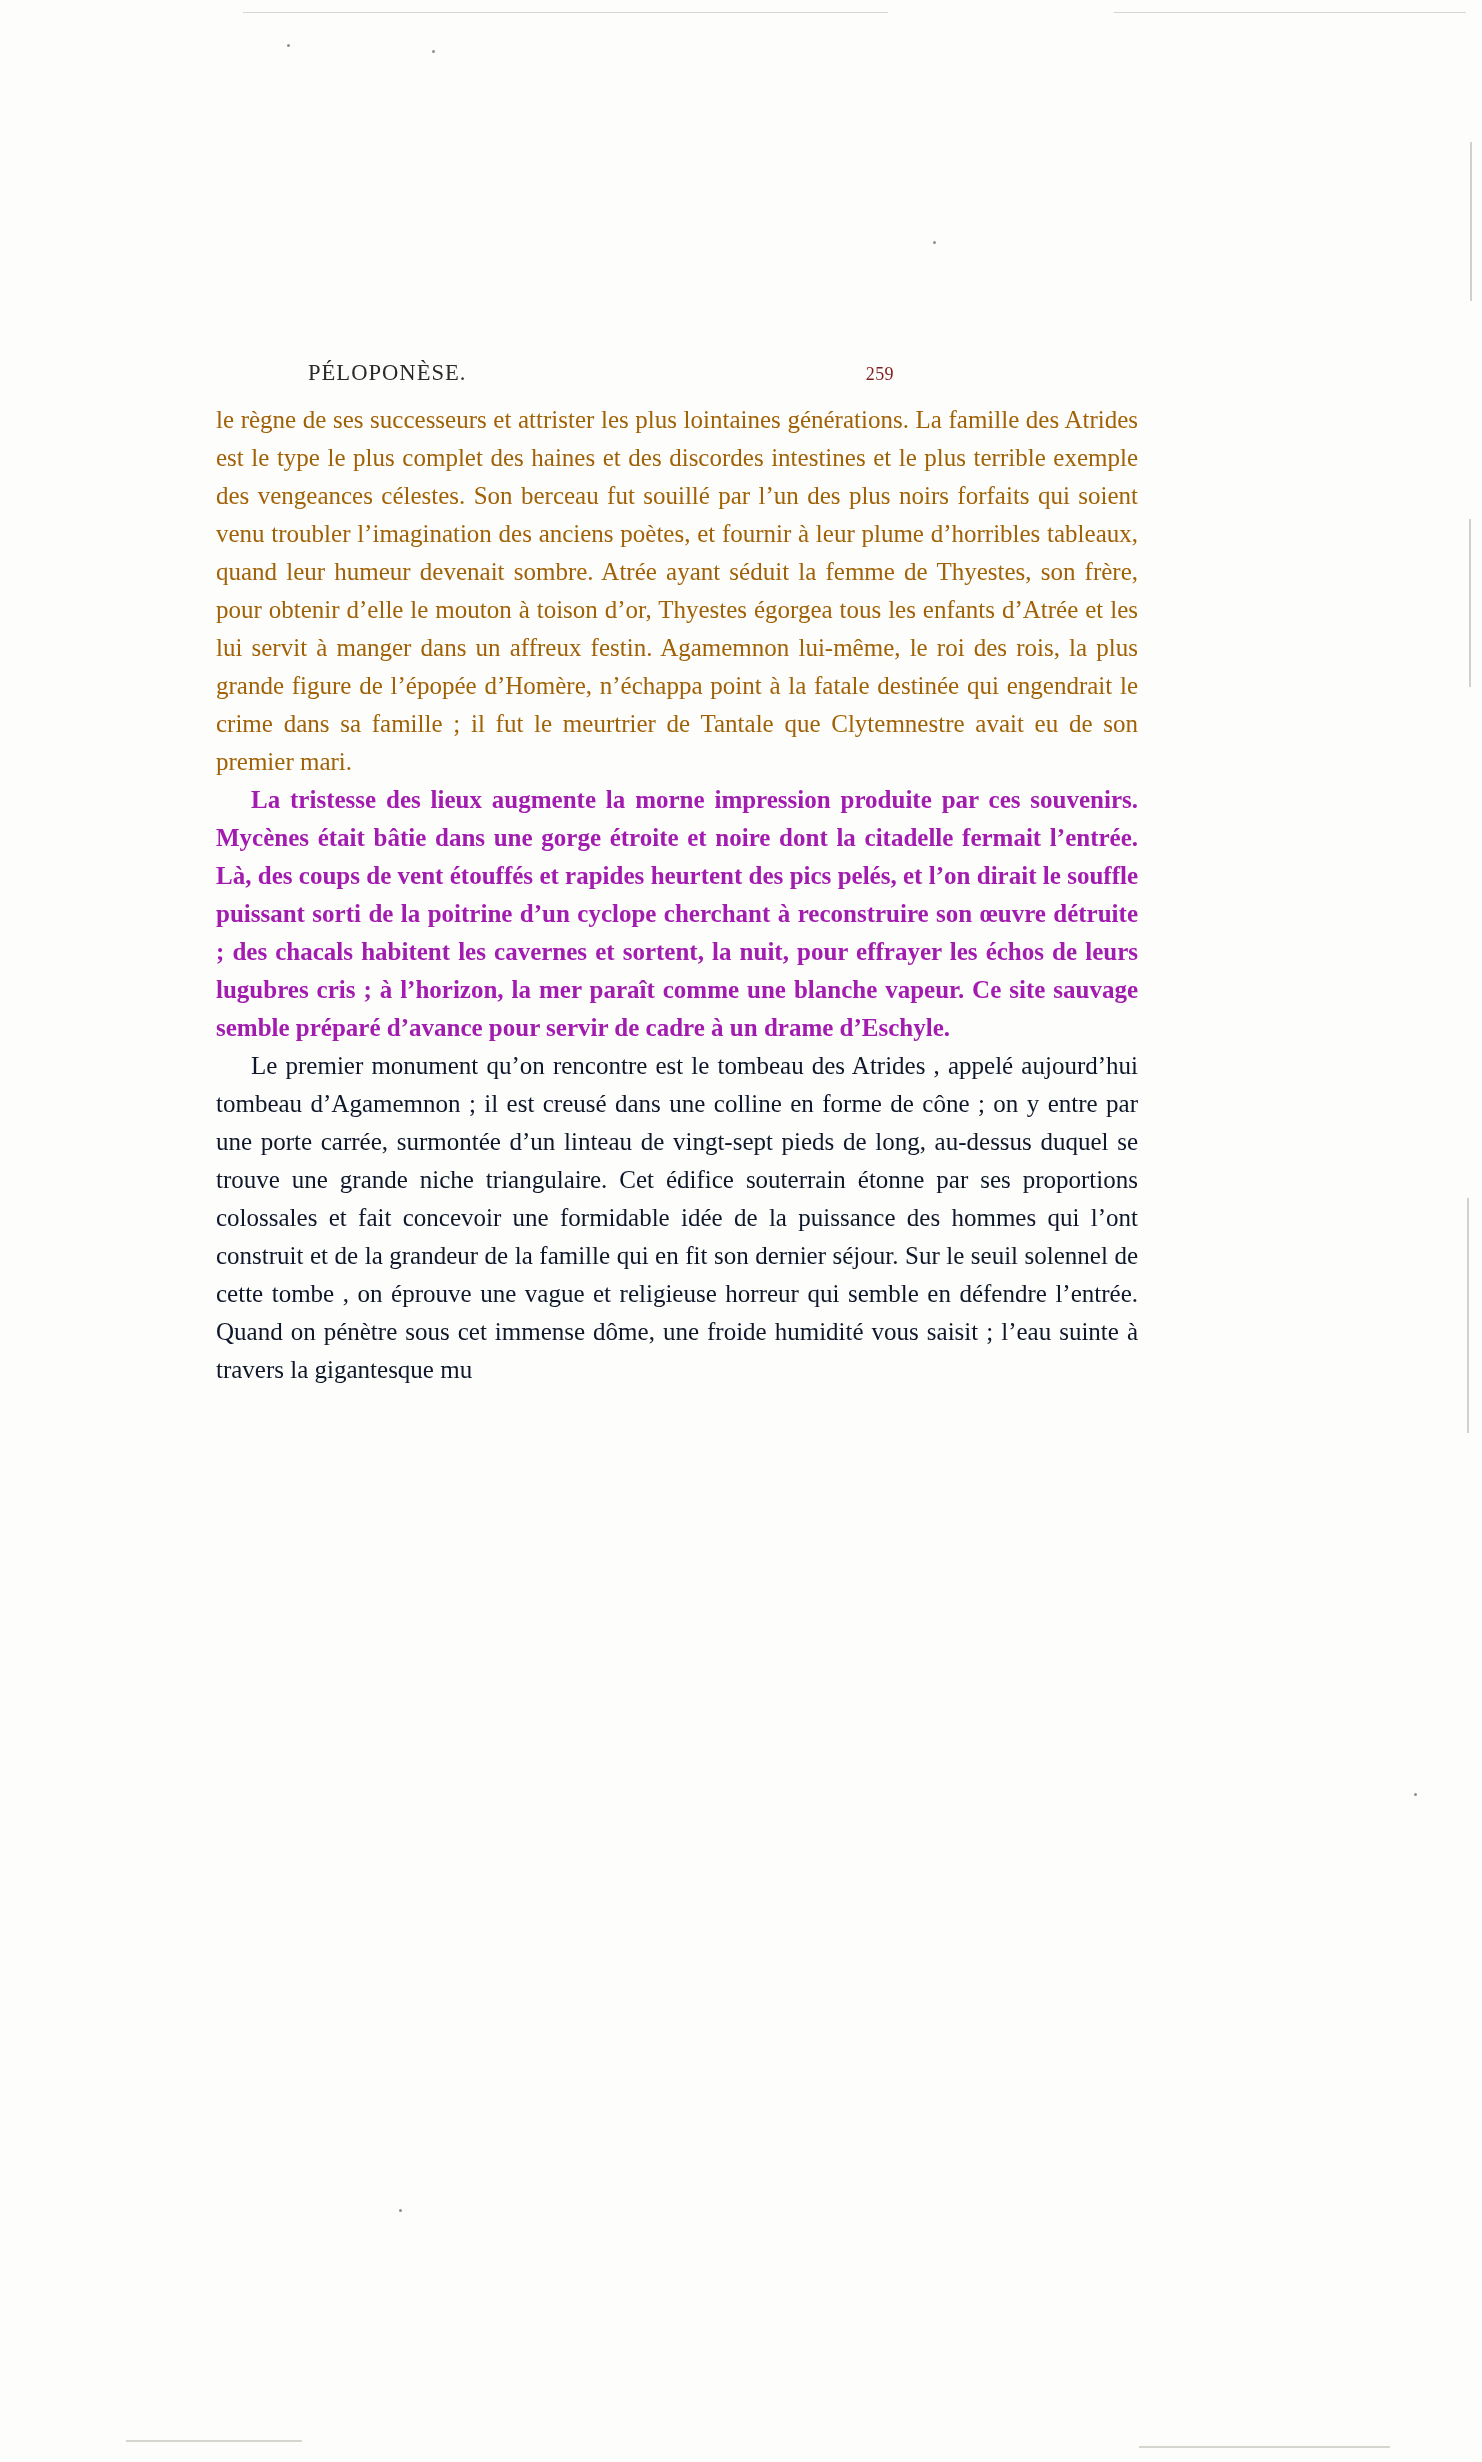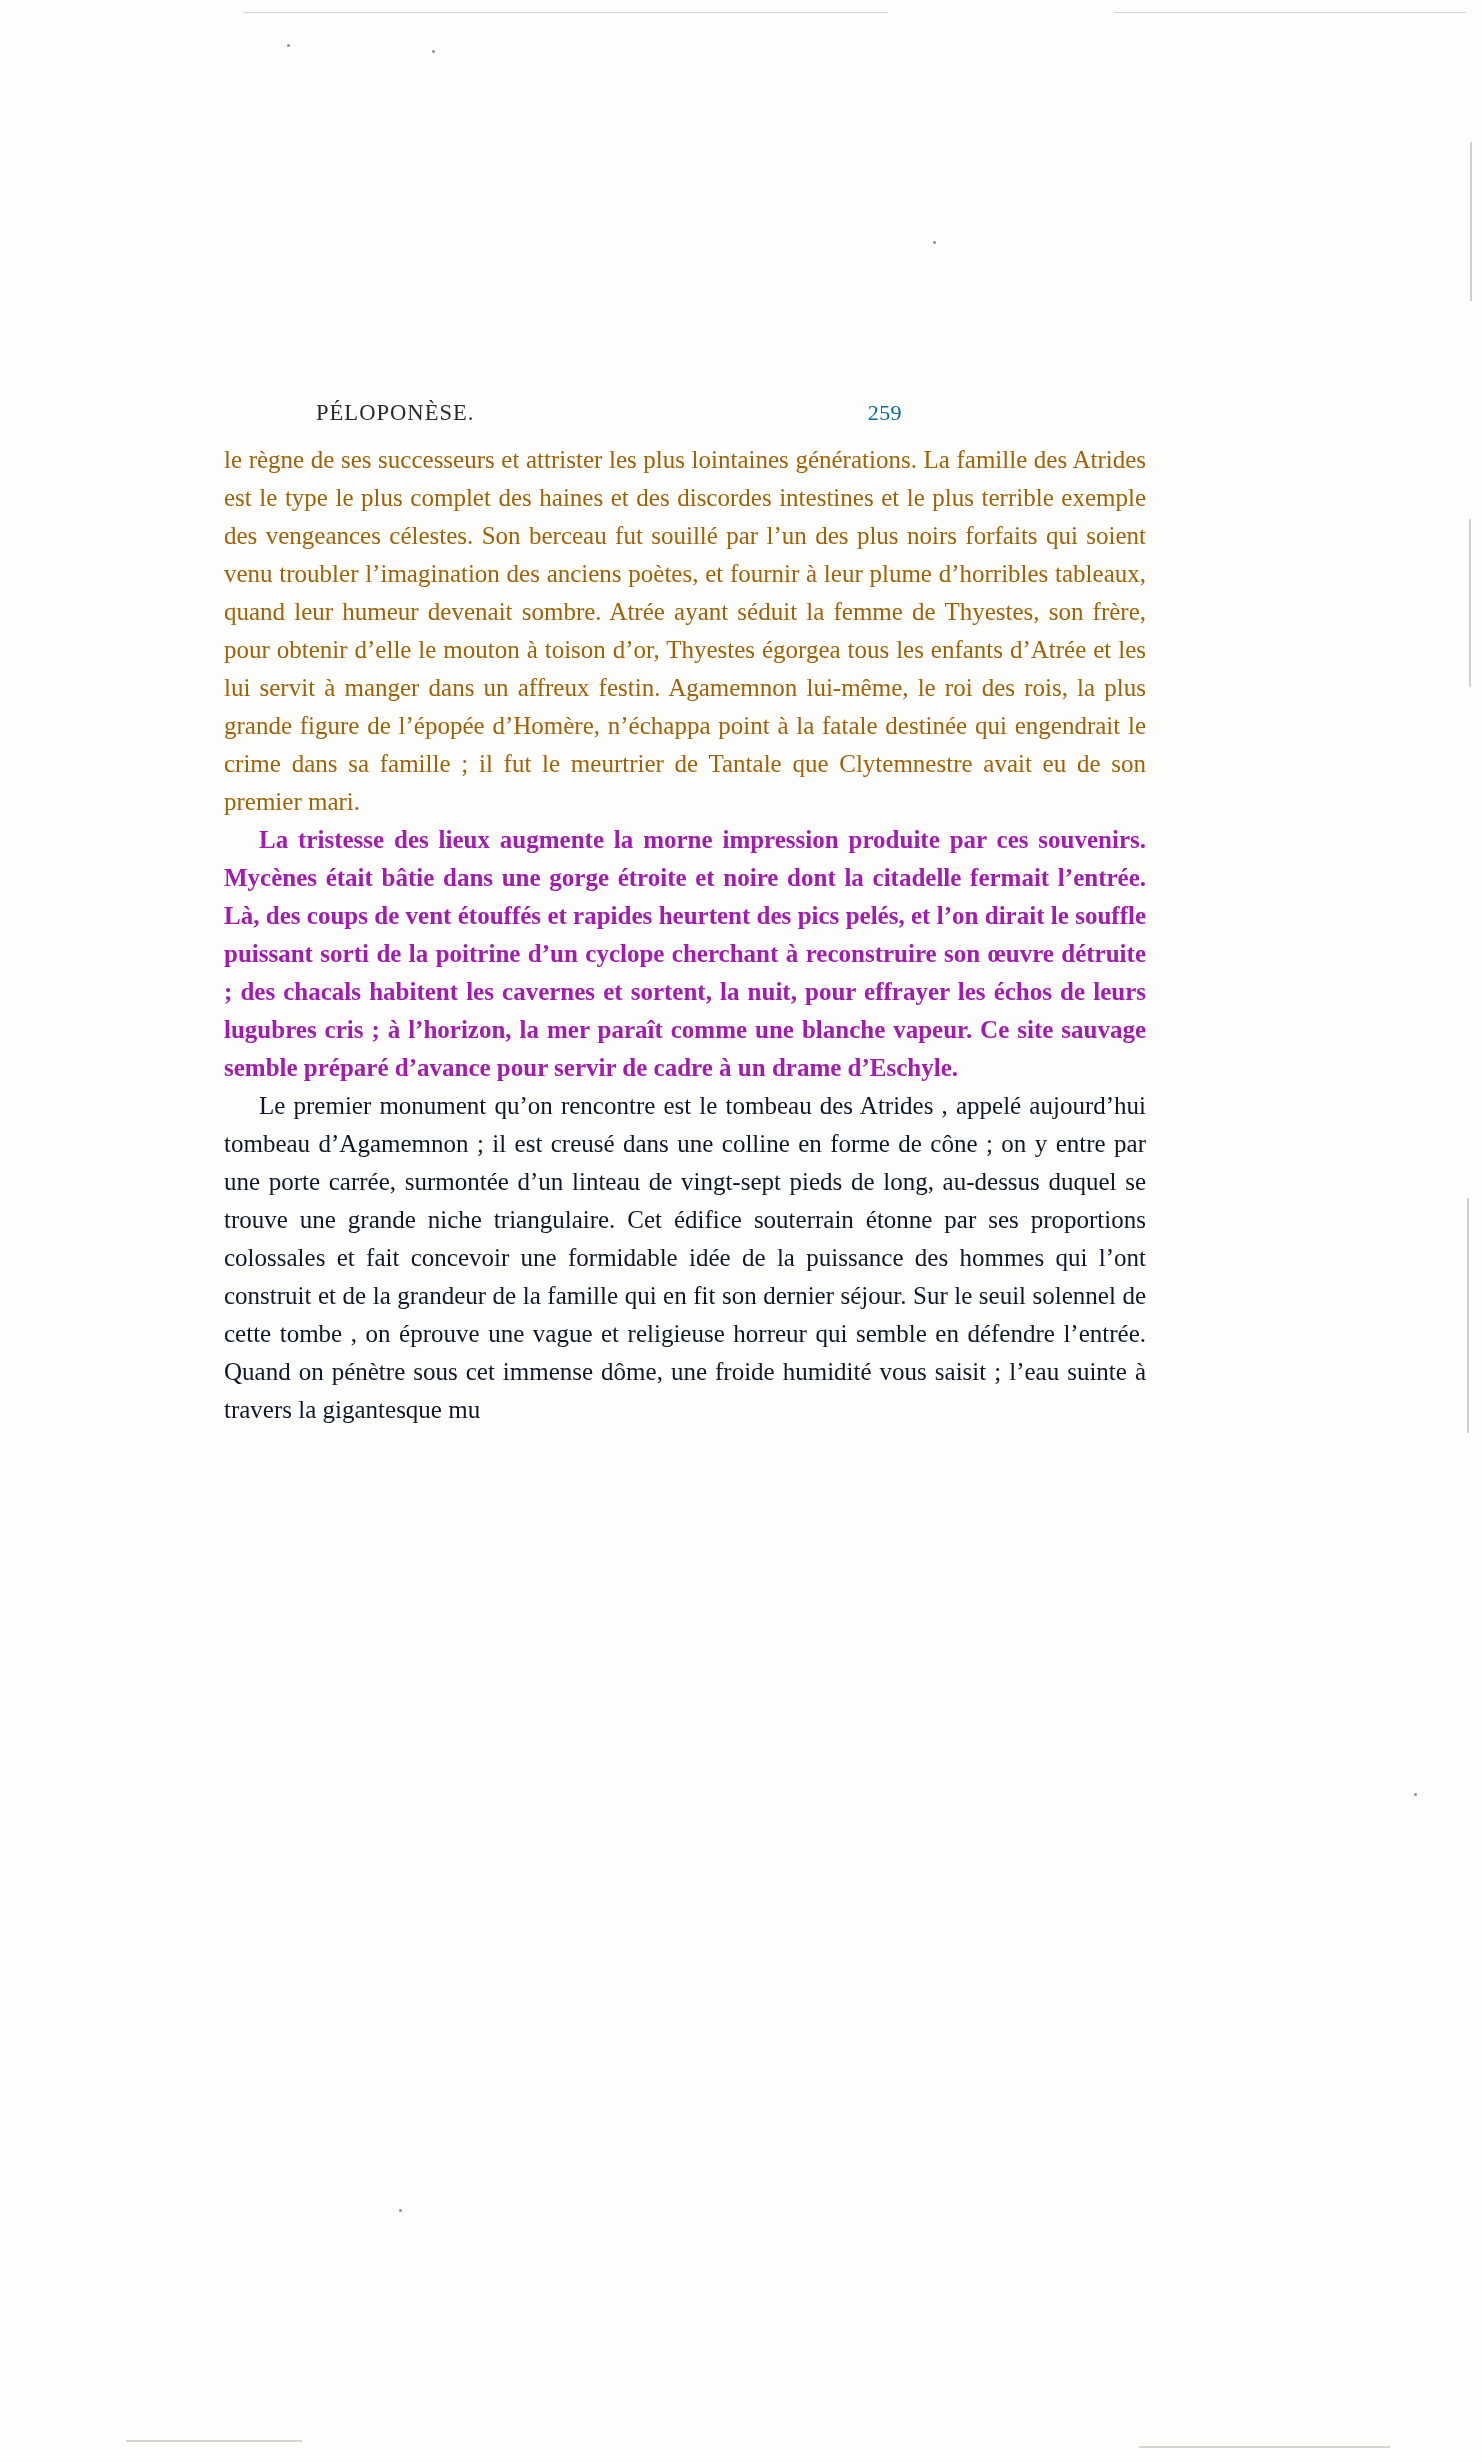--- a/index.html
+++ b/index.html
@@ -32,43 +32,42 @@
   }
   .edge-rule {
     position: absolute;
     width: 1.7px;
     background: #a8a49b;
     opacity: 0.5;
   }
 
   .text-block {
     position: absolute;
-    left: 224px;
+    left: 216px;
     top: 360px;
     width: 922px;
-    margin-top: 40px;
   }
 
   .running-head {
     display: flex;
     align-items: baseline;
     justify-content: space-between;
     width: 586px;
     margin: 0 auto 15px 92px;
   }
   .running-head .title {
     font-variant: small-caps;
     font-size: 22.6px;
     letter-spacing: 1px;
     color: #2b2a28;
     white-space: nowrap;
   }
   .running-head .folio {
-    font-size: 22px;
-    color: #0369a1;
+    font-size: 18px;
+    color: #7f1d1d;
     letter-spacing: 0.4px;
   }
 
   p.body {
     margin: 0;
     font-size: 25px;
     line-height: 38px;
     color: #232220;
     text-align: justify;
     text-justify: inter-word;

